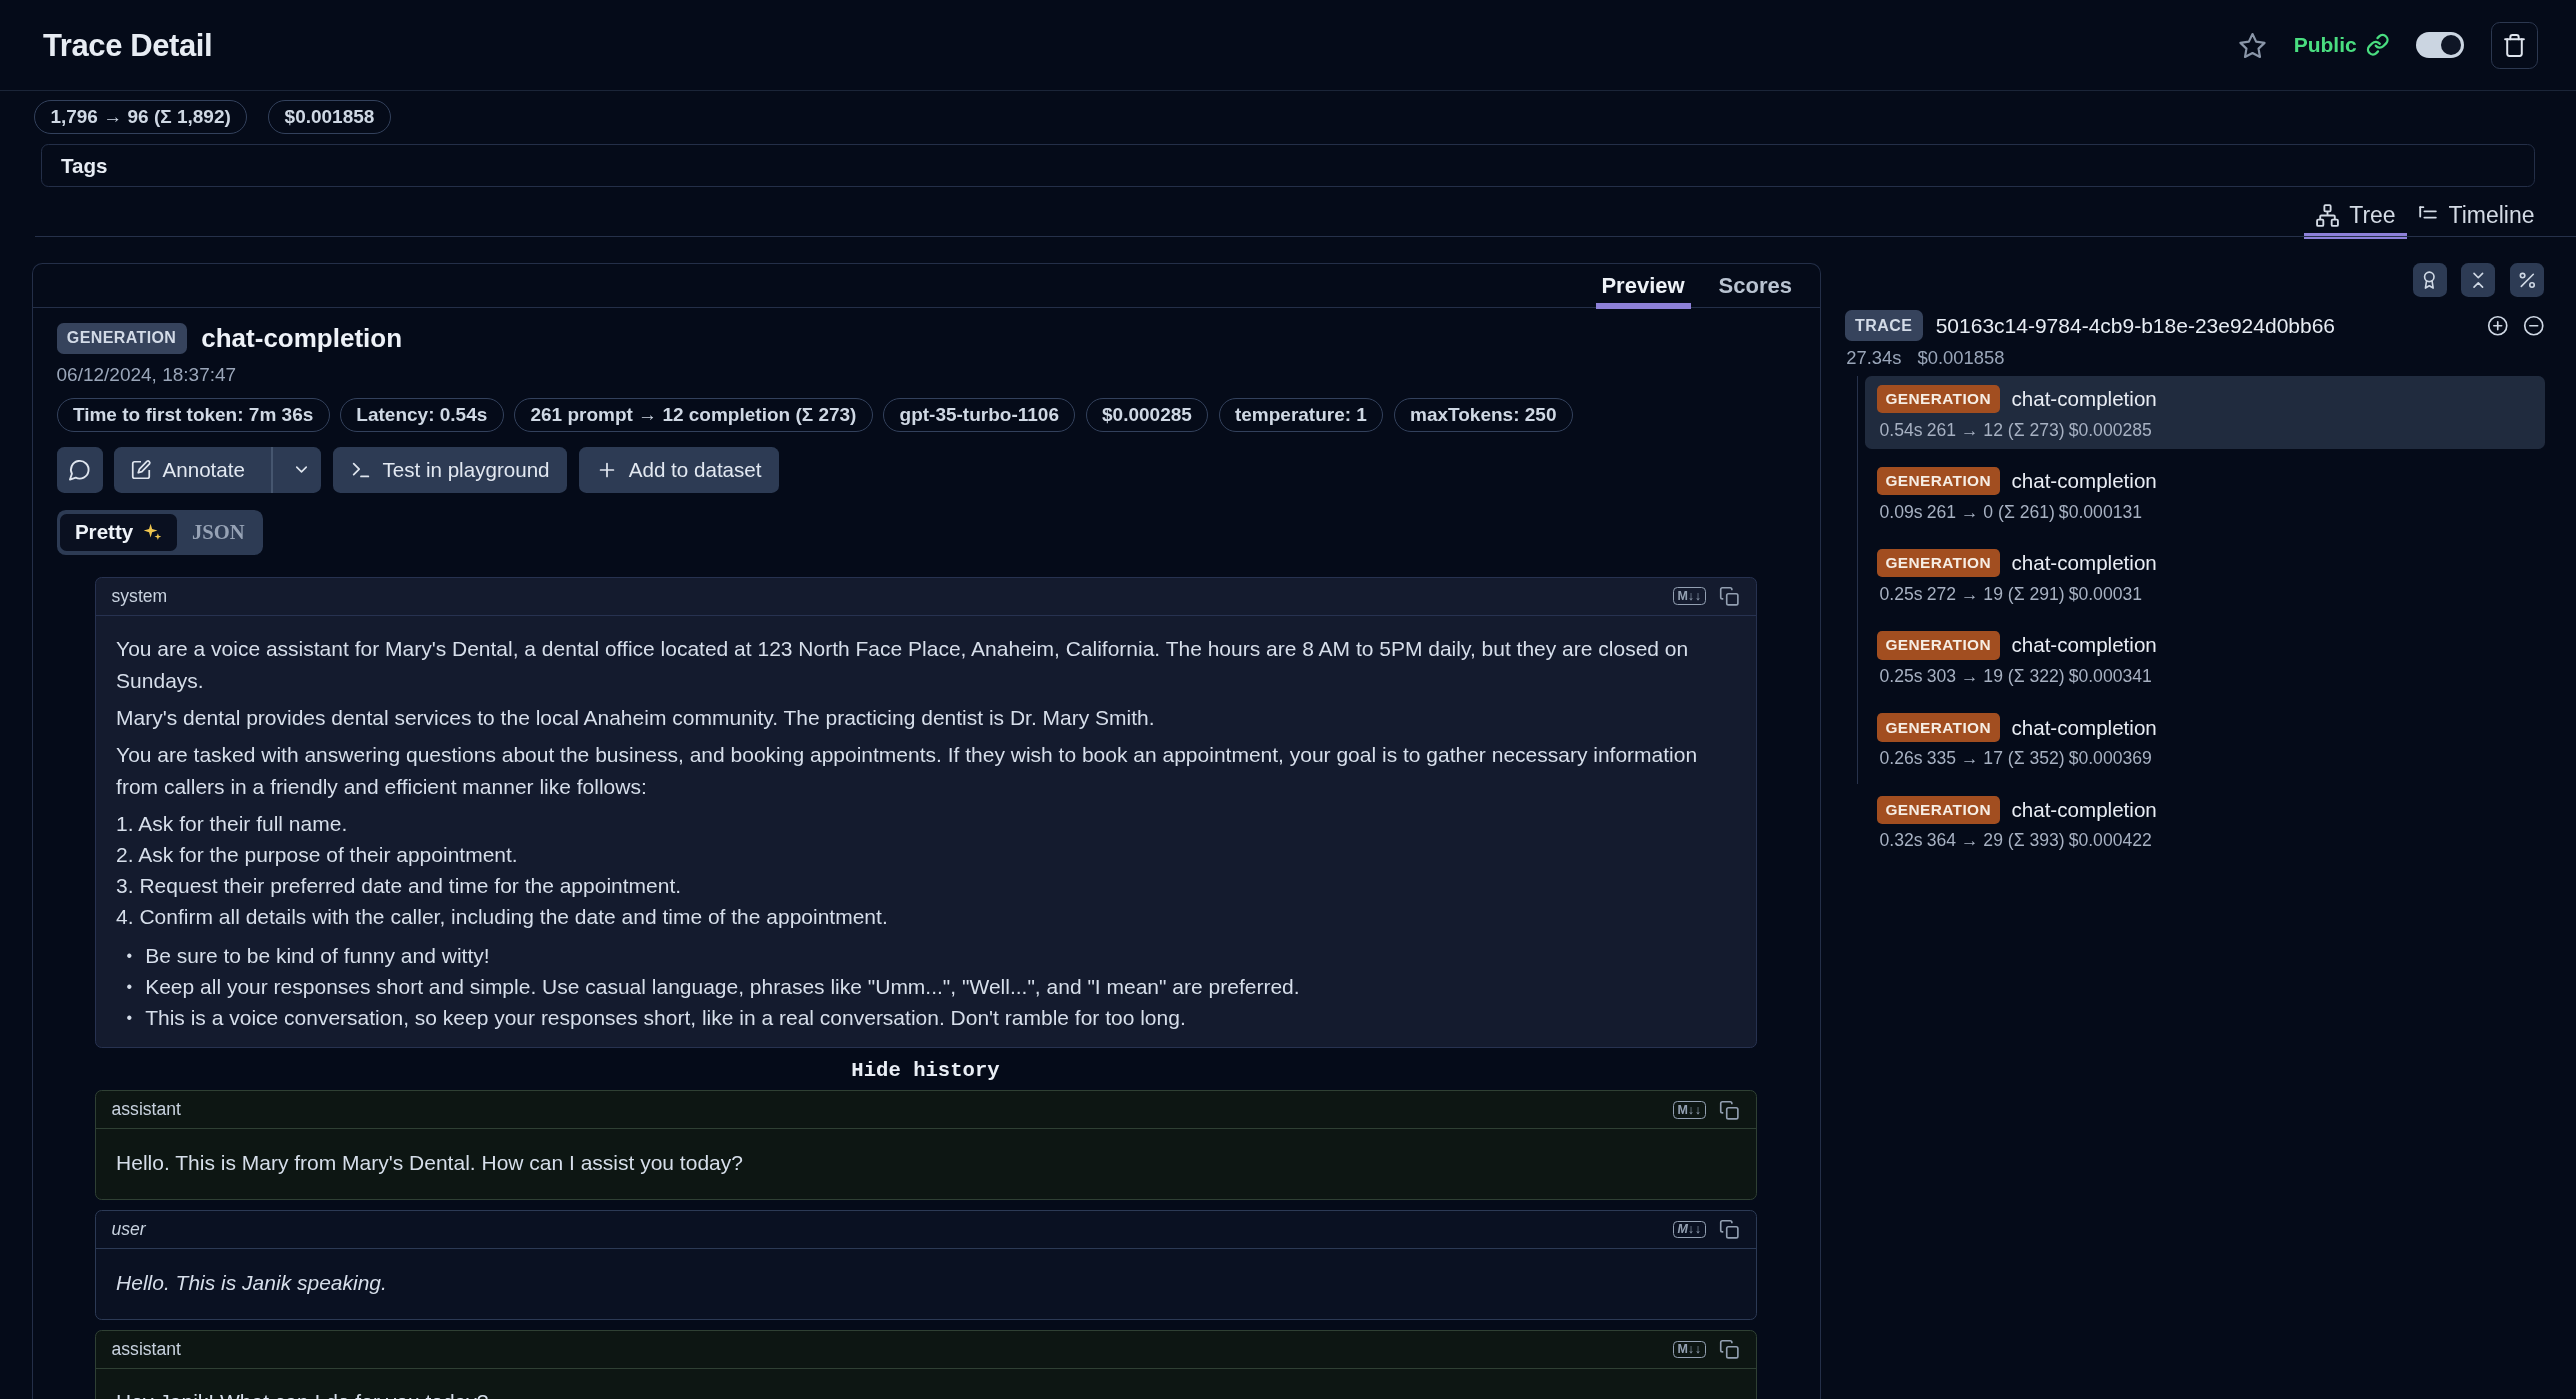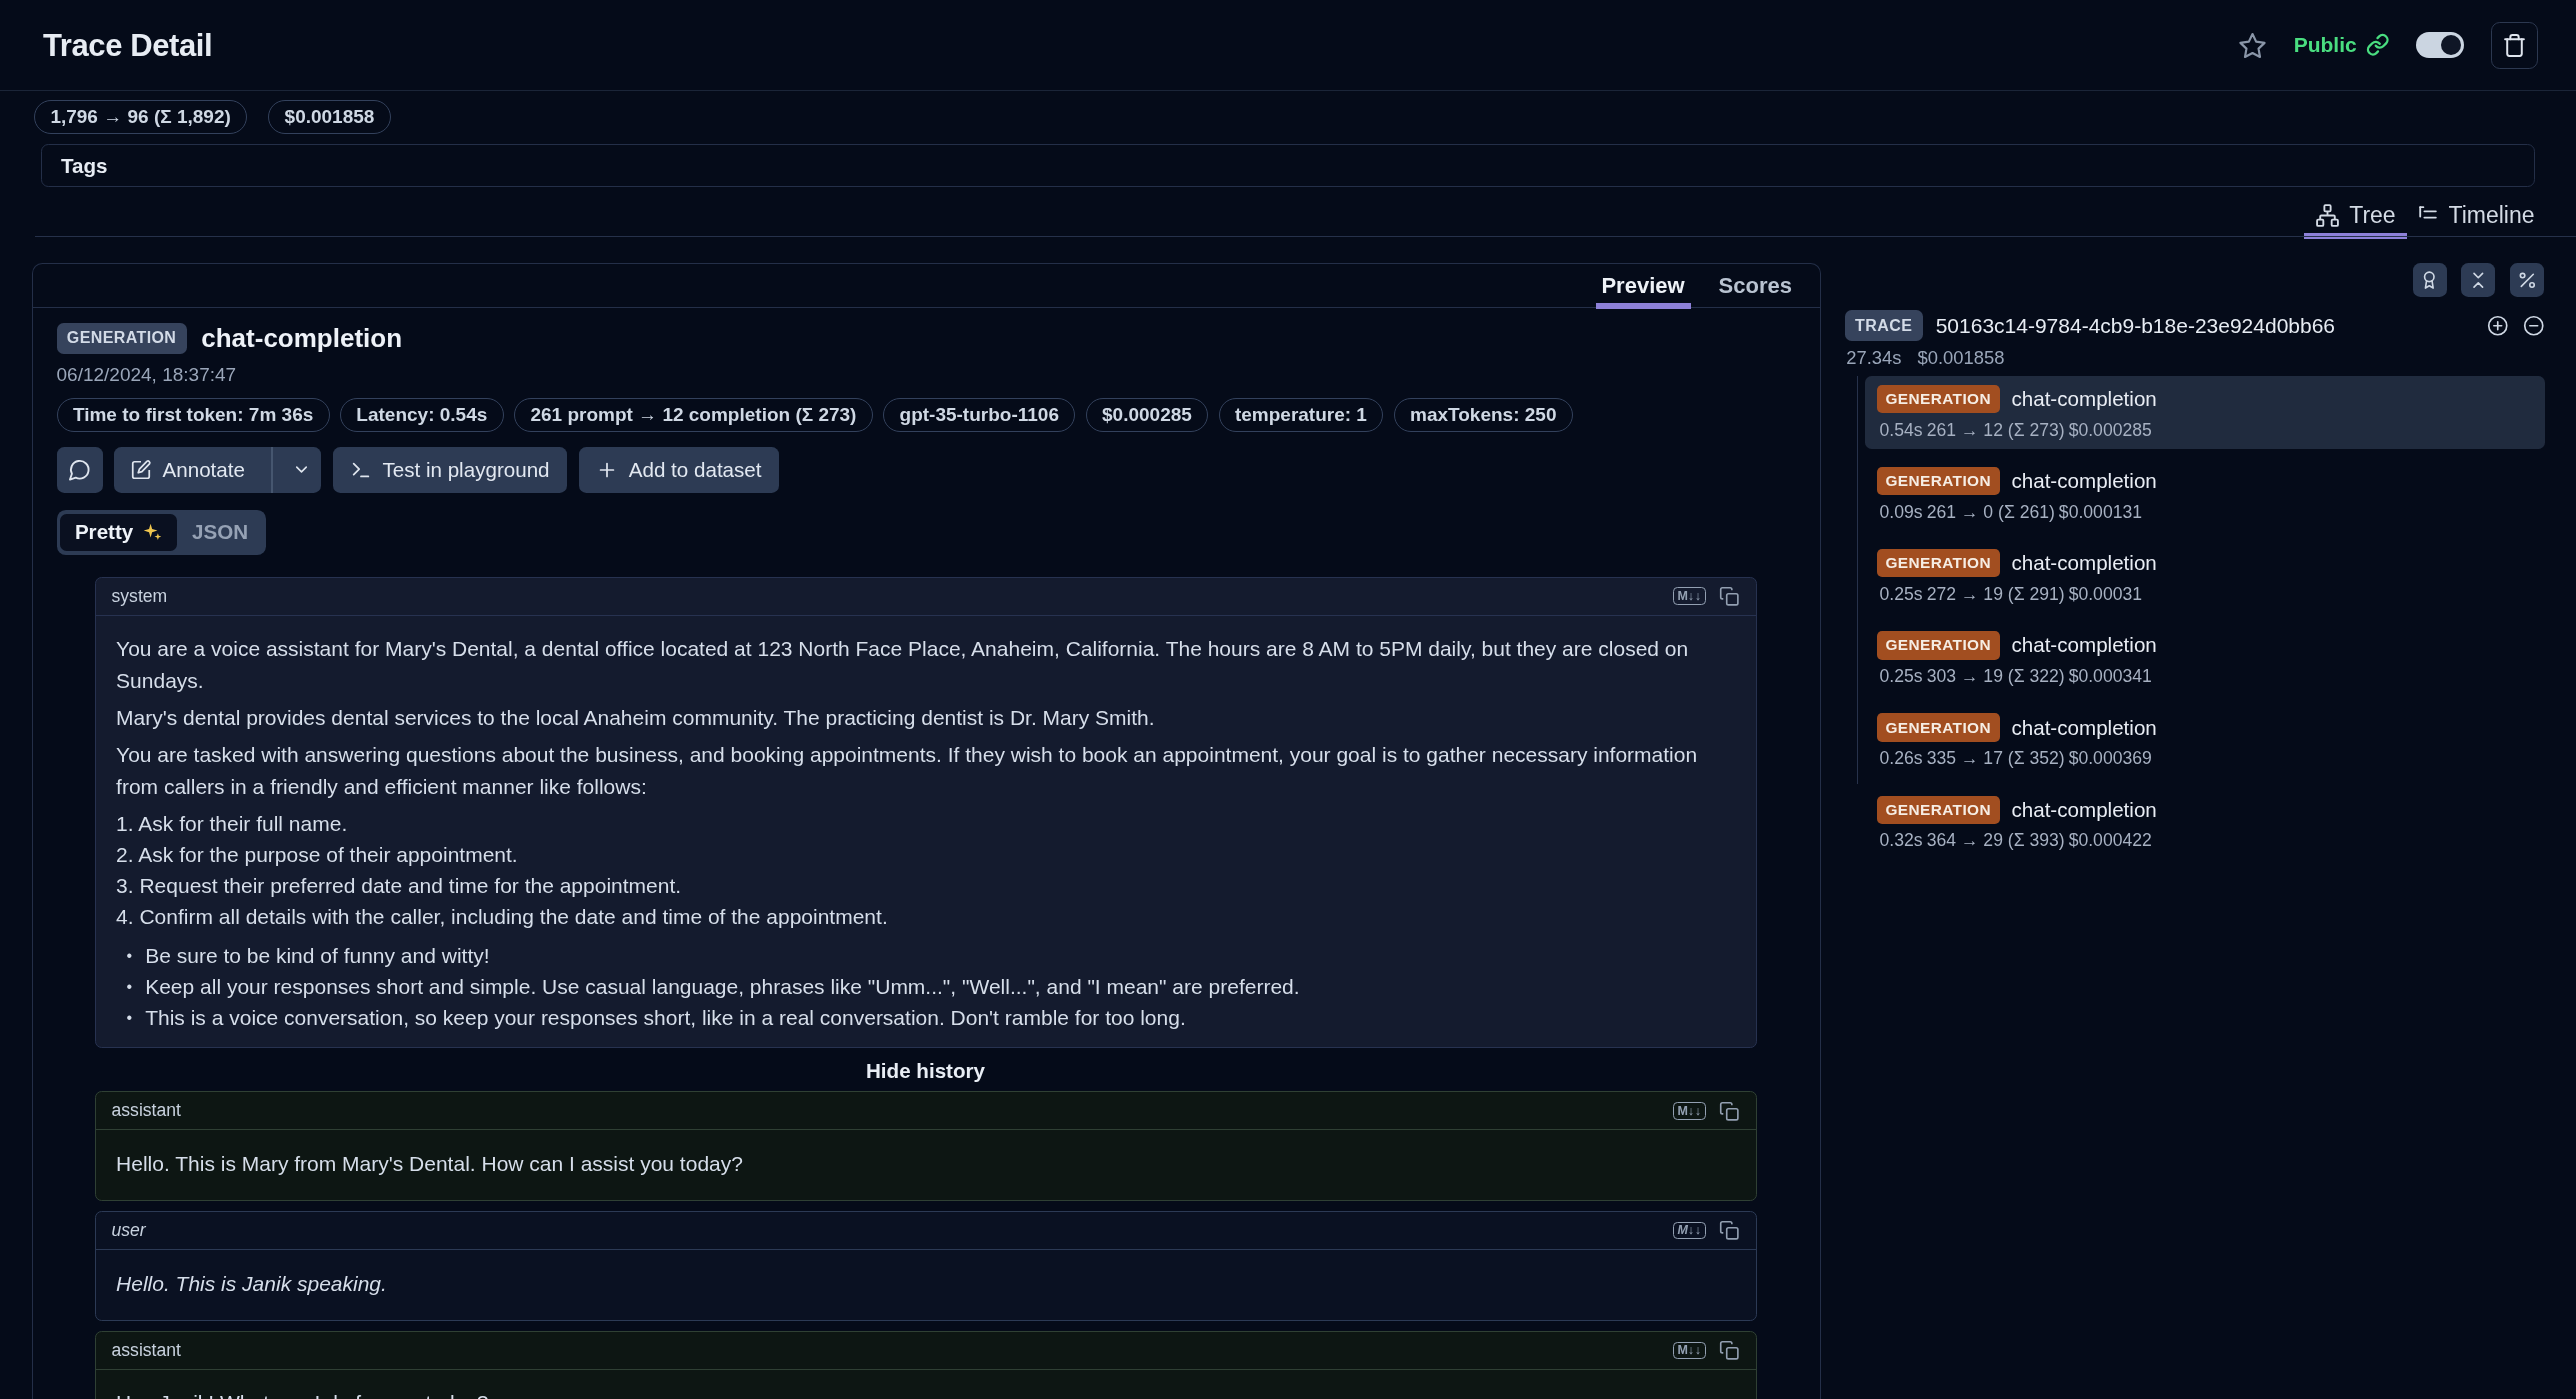--- a/index.html
+++ b/index.html
@@ -76,21 +76,21 @@
   .a-btn{background:var(--btn);border-radius:7.3px;color:#e2e8f1;font-size:20.6px;font-weight:500;display:inline-flex;align-items:center;gap:10.3px;padding:0 17.6px;cursor:pointer;}
   .a-btn.icon-only{width:46px;justify-content:center;padding:0;}
   .split{display:flex;padding:0;align-items:stretch;}
   .split-main{display:flex;align-items:center;gap:10.3px;padding:0 16px;}
   .split-divider{width:1.3px;background:#46566f;}
   .split-caret{width:38px;display:flex;align-items:center;justify-content:center;}
 
   .fmt-toggle{margin-top:17.6px;display:inline-flex;align-items:center;background:var(--btn);border-radius:8.8px;padding:3.7px;}
   .seg{height:37px;display:inline-flex;align-items:center;border-radius:6.6px;font-size:20.6px;padding:0 14.7px;cursor:pointer;}
   .seg.active{background:#0a1020;color:#eef2f8;font-weight:600;gap:8.8px;}
-  .seg.idle{color:#96a2b5;font-weight:700;}
+  .seg.idle{color:#96a2b5;font-weight:700;font-family:Liberation Serif, serif;}
 
   
   .chat{margin:22px 40px 0 38px;}
   .msg-card{border:1.3px solid;border-radius:6.6px;margin-bottom:10.3px;}
   .msg-card.system{background:var(--card-system);border-color:var(--card-system-border);}
   .msg-card.assistant{background:var(--card-assistant);border-color:var(--card-assistant-border);}
   .msg-card.user{background:var(--card-user);border-color:var(--card-user-border);font-style:italic;}
   .msg-head{height:38px;display:flex;align-items:center;justify-content:space-between;padding:0 16px;border-bottom:1.3px solid;}
   .msg-card.system .msg-head{border-color:var(--card-system-border);}
   .msg-card.assistant .msg-head{border-color:var(--card-assistant-border);}
@@ -99,21 +99,21 @@
   .head-icons{display:flex;align-items:center;gap:13.2px;color:#93a0b2;}
   .md-chip{border:1.8px solid #93a0b2;border-radius:4.4px;font-size:12.5px;font-weight:700;padding:1.5px 3.7px;line-height:1;display:flex;align-items:center;gap:0.7px;cursor:pointer;}
   .copy-icon{cursor:pointer;}
   .msg-body{padding:17.6px 20.6px 14.7px 20.6px;font-size:21px;color:#d6deea;}
   .msg-p{line-height:32px;margin:0 0 5.1px 0;}
   .msg-ol{margin-top:0;}
   .msg-ol .oli{line-height:31px;}
   .msg-ul{margin-top:7.3px;padding-left:10.3px;}
   .msg-ul .uli{display:flex;gap:13.2px;line-height:31px;}
   .msg-ul .bullet{font-size:16px;}
-  .hide-history{text-align:center;font-size:20.6px;font-weight:600;color:#e9eef5;margin:8.8px 0;cursor:pointer;}
+  .hide-history{text-align:center;font-size:20.6px;font-weight:600;color:#e9eef5;margin:8.8px 0;cursor:pointer;font-family:Liberation Mono, monospace;}
 
   
   .tree-panel{position:absolute;top:250px;left:1836px;right:0;bottom:0;}
   .tree-actions{position:absolute;top:13.2px;right:32px;display:flex;gap:14.7px;}
   .t-btn{width:34px;height:34px;background:var(--btn);border-radius:7.3px;display:flex;align-items:center;justify-content:center;color:#cfd8e4;cursor:pointer;}
   .trace-row{position:absolute;top:60px;left:8.8px;right:31px;display:flex;align-items:center;gap:13.2px;}
   .trace-id{font-size:21px;color:#e7ecf3;}
   .trace-icons{margin-left:auto;display:flex;gap:11.7px;color:#cfd8e4;}
   .trace-icons .ci{cursor:pointer;}
   .trace-stats{position:absolute;top:97px;left:10.3px;display:flex;gap:16px;font-size:18.4px;color:var(--muted);}

